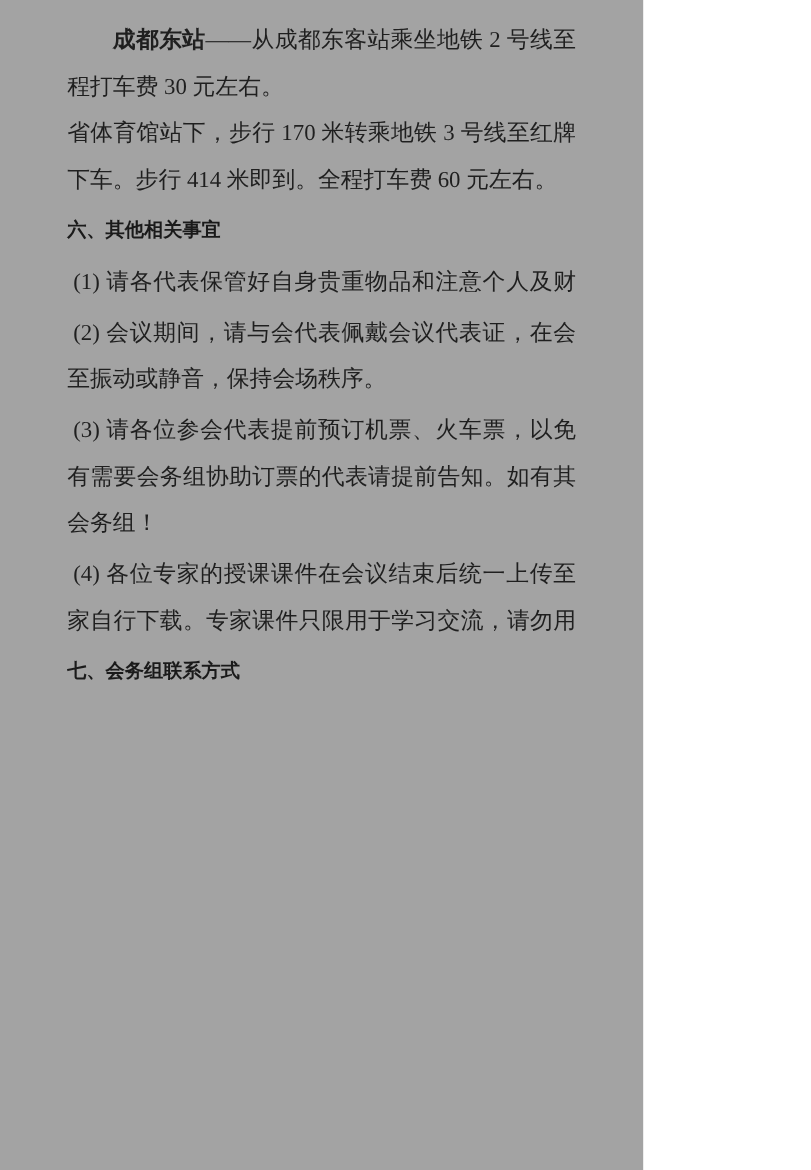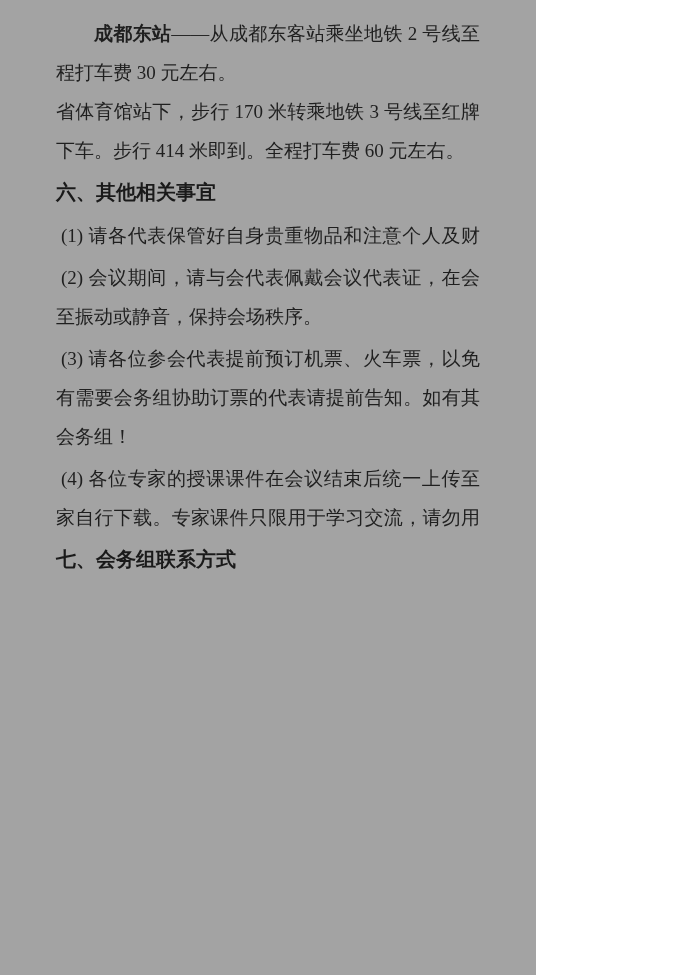--- a/index.html
+++ b/index.html
@@ -33,21 +33,21 @@
   .indItem{ padding-left: 5px; }   
   .ind52  { padding-left: 52px; }  
   .ind30  { padding-left: 30px; }  
   .mt6 { margin-top: 6px; }
   .mt3 { margin-top: 3px; }
   .lead {
     font-weight: 700;
     font-family: "Liberation Sans", "DejaVu Sans", sans-serif;
   }
   .heading {
-    font-size: 20px;
+    font-size: 16px;
     line-height: 41px;
     height: 41px;
     font-weight: 700;
     font-family: Liberation Sans, sans-serif;
     margin: 2px 0 0 0;
     color: #1a1a1a;
   }
   .email-line b {
     font-weight: 700;
   }

